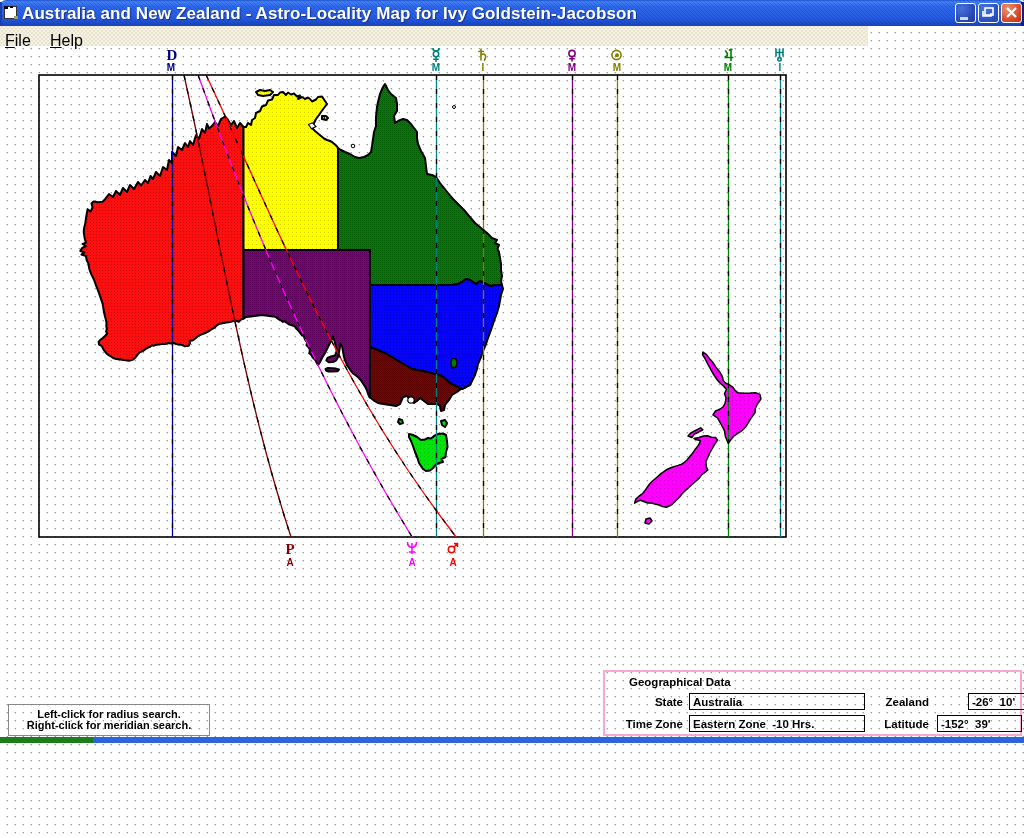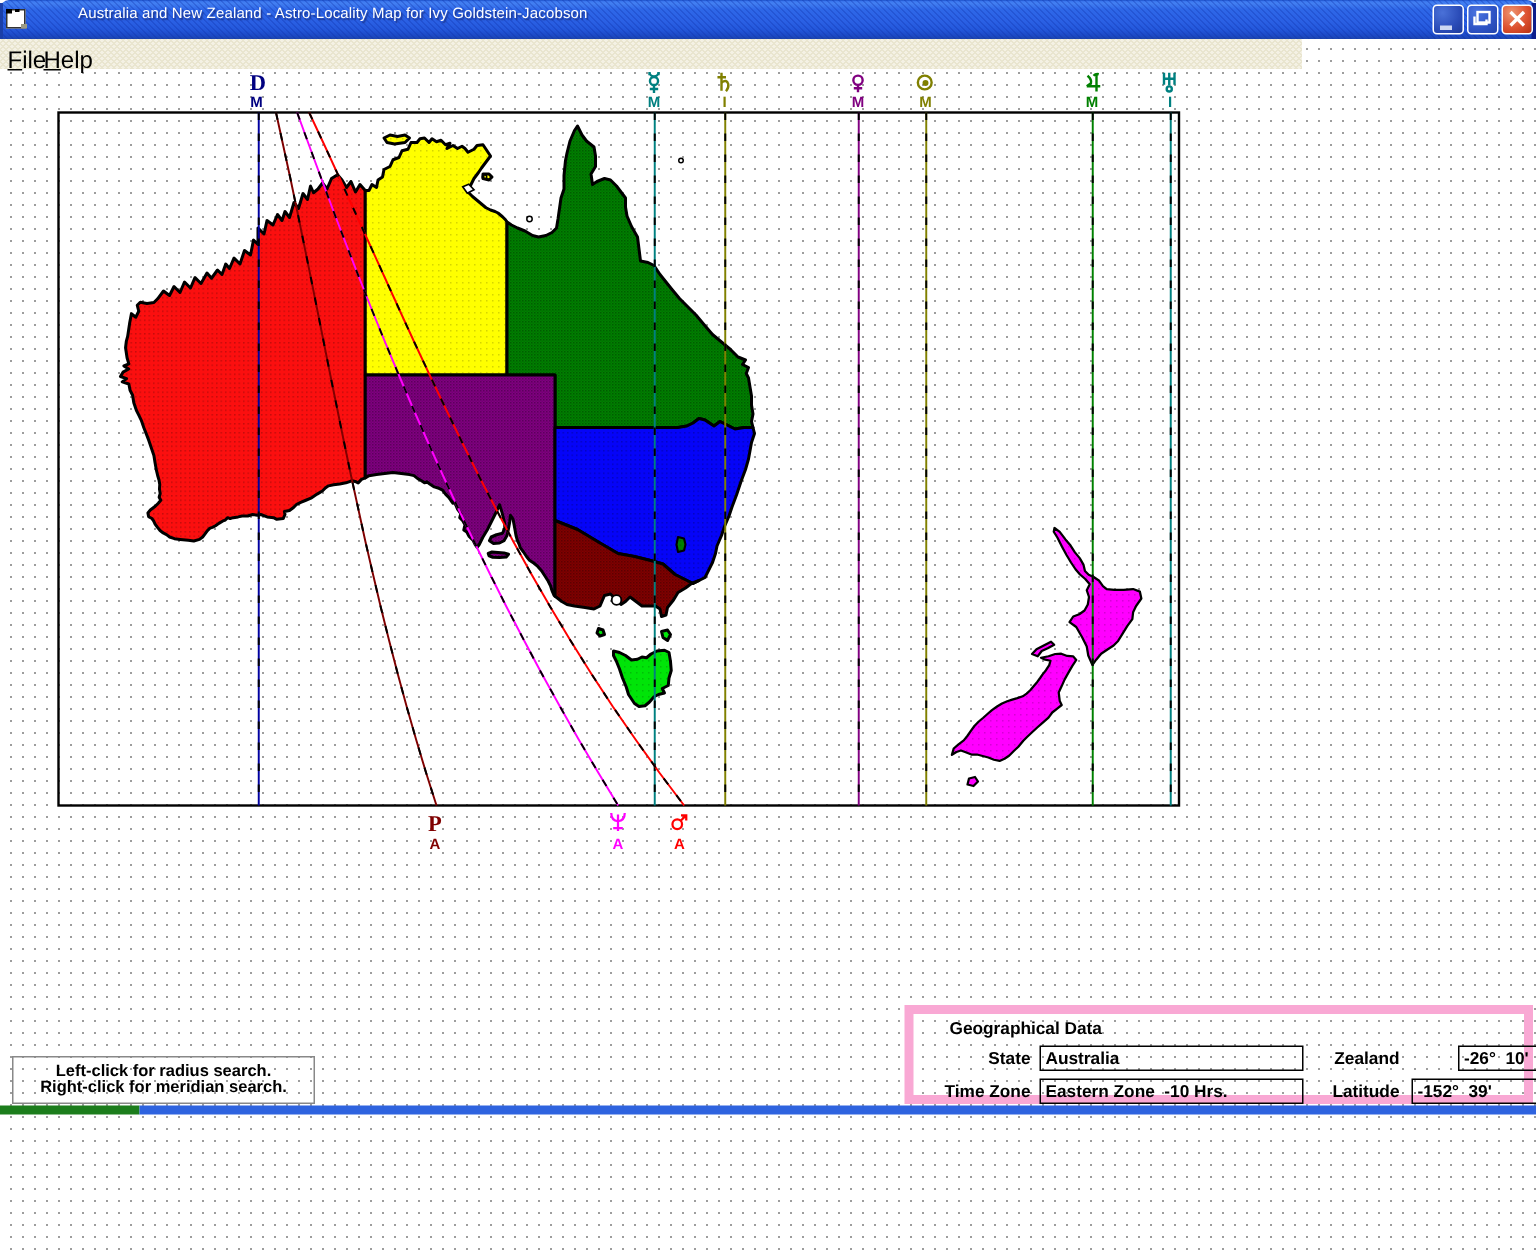--- a/index.html
+++ b/index.html
@@ -12,24 +12,23 @@
 }
 #titlebar::before{content:"";position:absolute;right:0;top:2px;width:3px;height:24px;background:#0c1e8c;}
 #titlebar::after{content:"";position:absolute;left:0;top:2px;width:2px;height:24px;background:#1a3fa8;}
 #titlebar{
   position:absolute;left:0;top:0;width:1024px;height:26px;
   background-image:repeating-linear-gradient(45deg,rgba(10,40,160,0.25) 0 1px,transparent 1px 2.83px),linear-gradient(180deg,#1c50c8 0%,#3b77ee 4%,#4380f2 8%,#2e67e8 25%,#2a60e4 55%,#2458dc 75%,#1c49c4 92%,#1e46ad 100%);
   border-radius:6px 6px 0 0;
 }
 #title-text{
   position:absolute;left:22px;top:4px;
-  font-size:10px;font-weight:normal;color:#ffffff;
+  font-size:17px;font-weight:bold;color:#ffffff;
   text-shadow:1px 1px 1px #1b3288;
   letter-spacing:0.1px;
-  margin-left:30px;
 }
 #ticon{position:absolute;left:4px;top:6px;width:11px;height:11px;background:#ffffff;border:1px solid #333;}
 #ticon .b1{position:absolute;left:-1px;top:-1px;width:4px;height:3px;background:#000;}
 #ticon .b2{position:absolute;left:5px;top:-1px;width:3px;height:2px;background:#000;}
 #ticon .b3{position:absolute;left:9px;top:9px;width:4px;height:3px;background:#9a9a84;}
 .tbtn{position:absolute;top:3px;width:21px;height:20px;border-radius:3px;border:1px solid #fff;box-sizing:border-box;}
 #btn-min{left:955px;background:radial-gradient(circle at 30% 25%,#4a71d8 0%,#2a4cb8 60%,#1e3a9a 100%);}
 #btn-min .glyph{position:absolute;left:4px;top:13px;width:8px;height:3px;background:#cdd8f2;}
 #btn-max{left:978px;background:radial-gradient(circle at 30% 25%,#4a74e0 0%,#2d52c4 60%,#2244aa 100%);}
 #btn-cls{left:1001px;background:radial-gradient(circle at 30% 25%,#ee9470 0%,#dd5130 55%,#b83010 100%);}
@@ -42,21 +41,21 @@
 #menubar span{position:absolute;top:6px;}
 svg{position:absolute;left:0;top:0;}
 #leftbox{
   position:absolute;left:8px;top:704px;width:202px;height:32px;
   border:1px solid #888888;
   font-size:11px;font-weight:bold;text-align:center;line-height:10.5px;
   padding-top:4px;box-sizing:border-box;
 }
 #geopanel{
   position:absolute;left:603px;top:670px;width:419px;height:66px;
-  border:6px solid #f9a8d4;box-sizing:border-box;
+  border:2px solid #f9a8d4;box-sizing:border-box;
   font-size:11.5px;font-weight:bold;
 }
 #geopanel .lbl{position:absolute;}
 #geopanel .fld{position:absolute;border:1.5px solid #000;background:transparent;box-sizing:border-box;height:17px;padding:2px 0 0 3px;}
 #strip-green{position:absolute;left:0;top:737px;width:93px;height:6px;background:#1c7d1c;}
 #strip-blue{position:absolute;left:93px;top:737px;width:931px;height:6px;background:#2e63df;}
 </style>
 </head>
 <body>
 <div id="titlebar">
@@ -76,21 +75,21 @@
     </svg>
   </div>
   <div class="tbtn" id="btn-cls">
     <svg width="19" height="18" viewBox="0 0 19 18">
       <path d="M5 4 L14 13 M14 4 L5 13" stroke="#fff" stroke-width="2.2"></path>
     </svg>
   </div>
 </div>
 <div id="menubar">
   <span style="left:5px;"><u>F</u>ile</span>
-  <span style="left:29px;text-align:center;"><u>H</u>elp</span>
+  <span style="left:50px;text-align:center;"><u>H</u>elp</span>
 </div>
 
 <svg id="map" width="1024" height="838" viewBox="0 0 1024 838">
   <defs>
     <pattern id="dh" width="2" height="2" patternUnits="userSpaceOnUse">
       <rect x="0" y="0" width="1" height="1" fill="#000" opacity="0.28"></rect>
       <rect x="1" y="1" width="1" height="1" fill="#000" opacity="0.10"></rect>
     </pattern>
     <pattern id="dm" width="3" height="3" patternUnits="userSpaceOnUse">
       <rect x="0" y="0" width="1" height="1" fill="#000" opacity="0.22"></rect>

